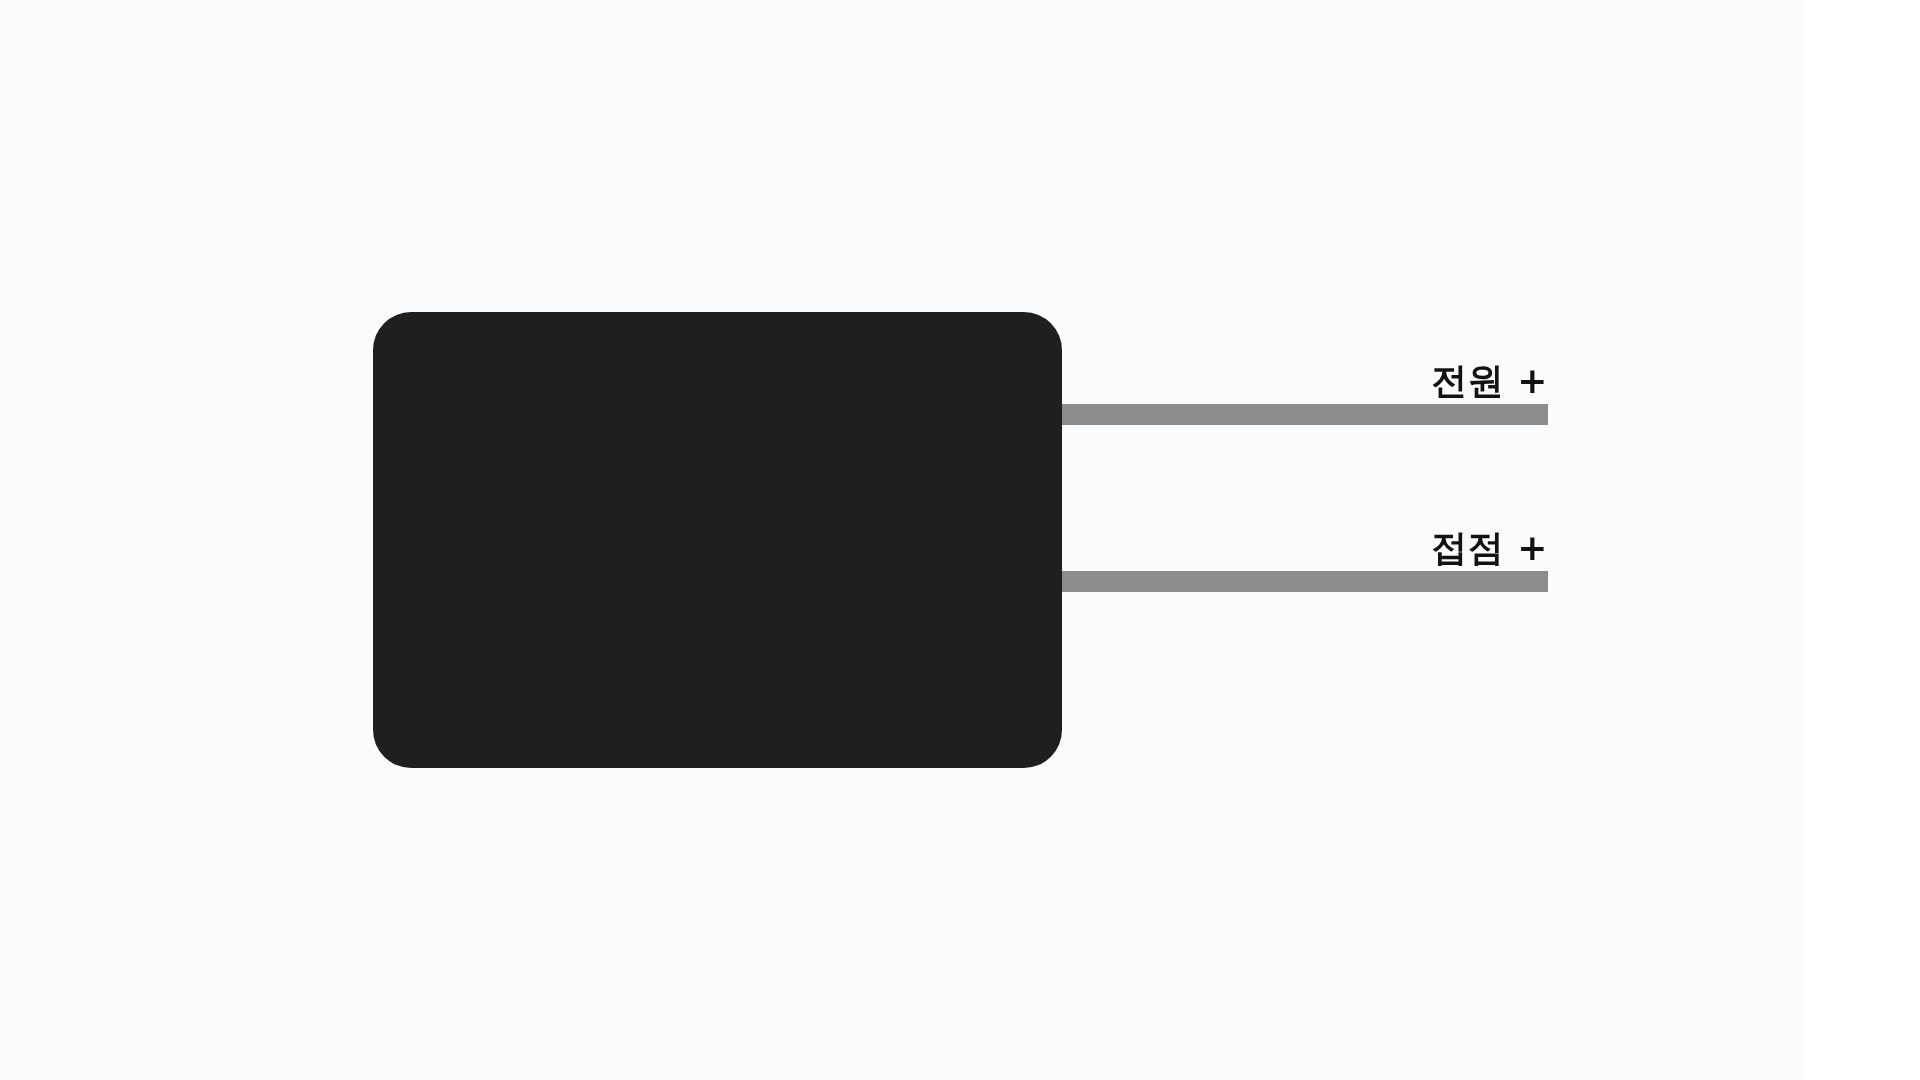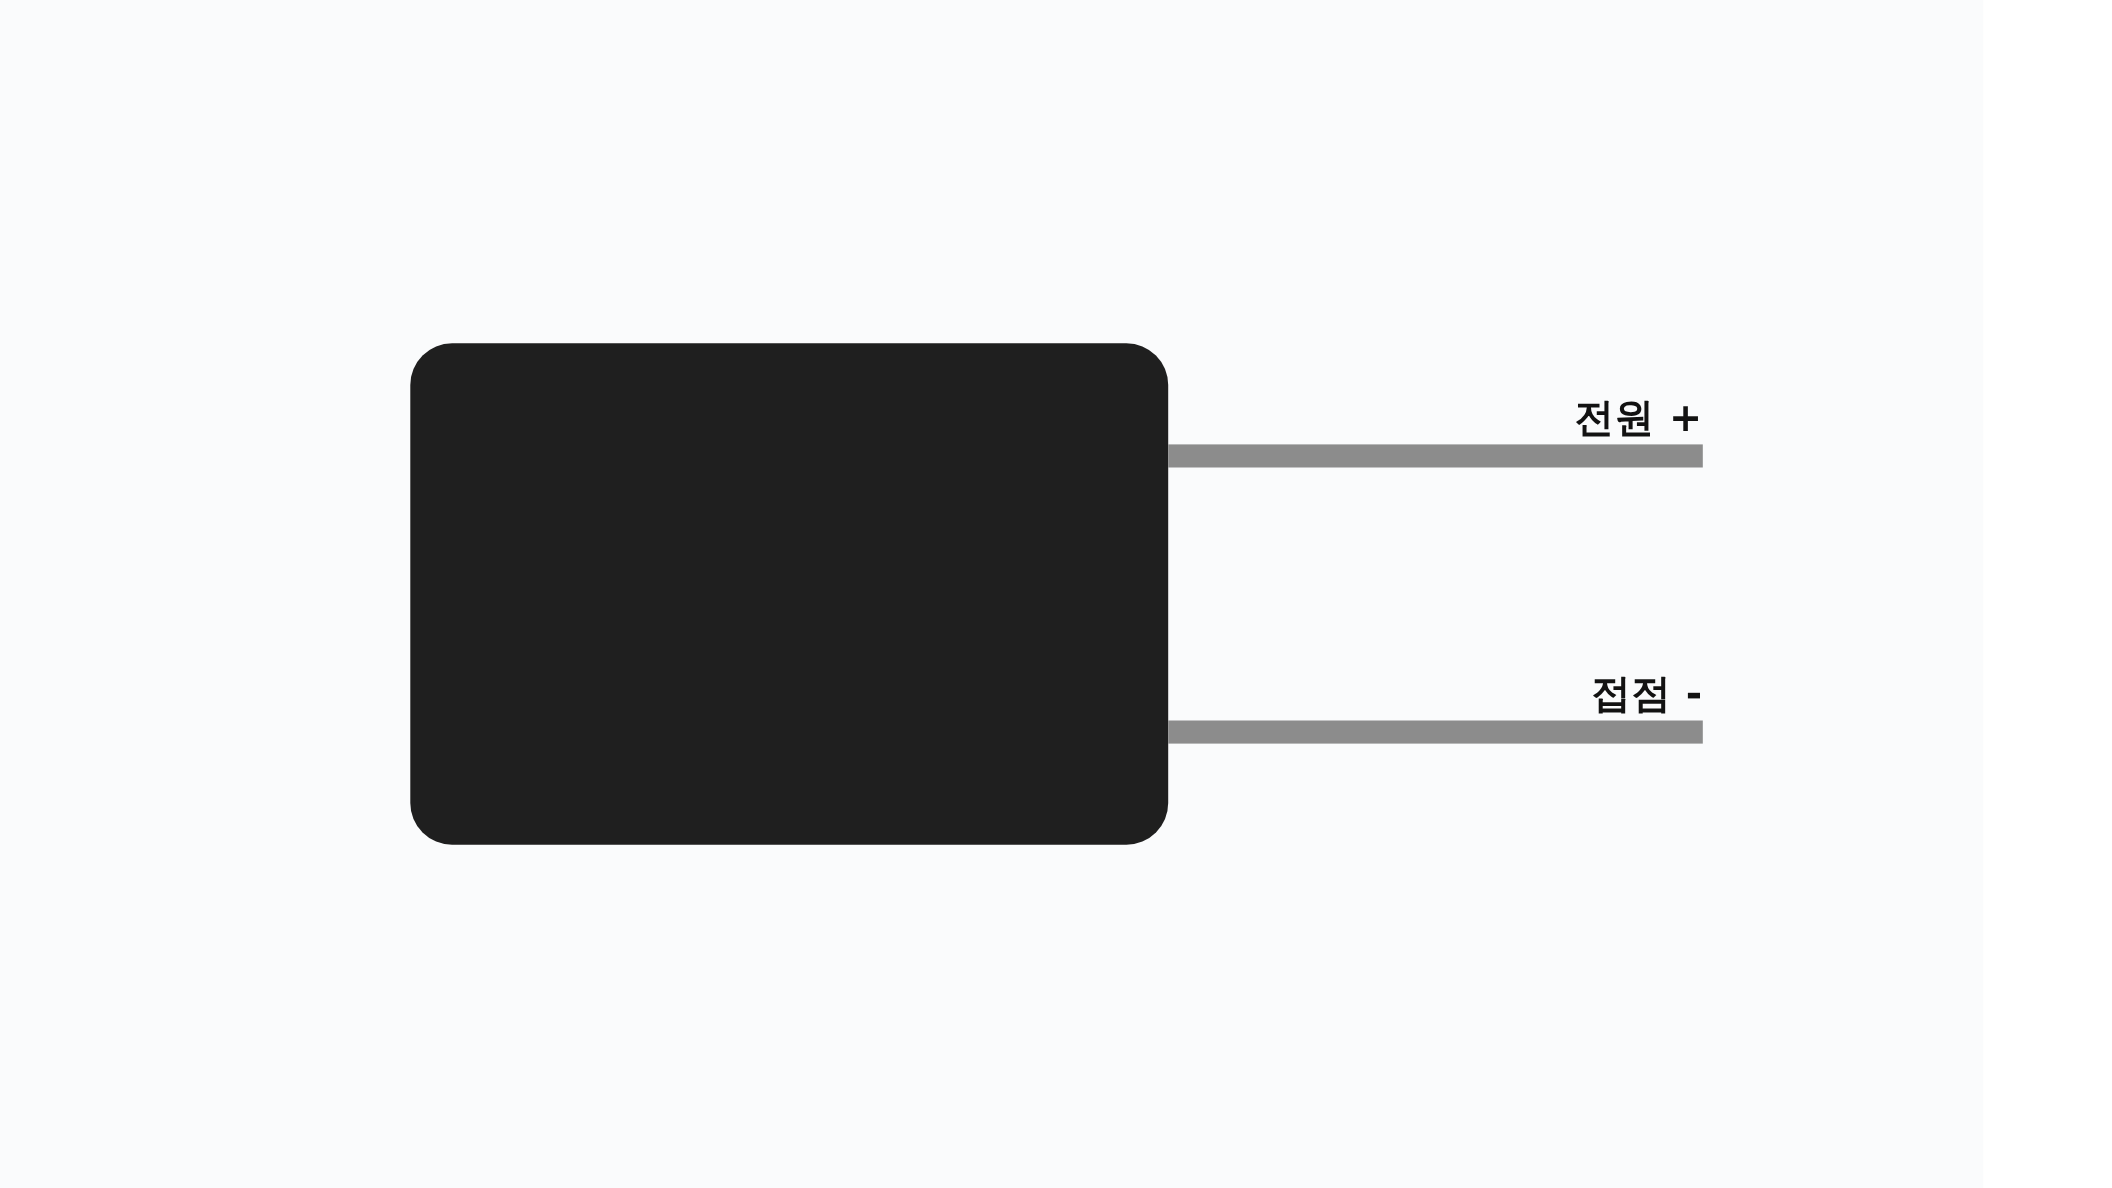--- a/index.html
+++ b/index.html
@@ -82,20 +82,20 @@
   <div id="device-body"></div>
 
   <div id="wire-harness">
 
     <div class="wire-group w0">
       <span class="wire-label">전원 +</span>
       <span class="wire-lead"></span>
     </div>
 
 
-
-    <div class="wire-group w3">
-      <span class="wire-label">접점 -</span>
+    <div class="wire-group w2">
+      <span class="wire-label">접점 +</span>
       <span class="wire-lead"></span>
     </div>
+
 
   </div>
 </div>
 
 </body></html>

